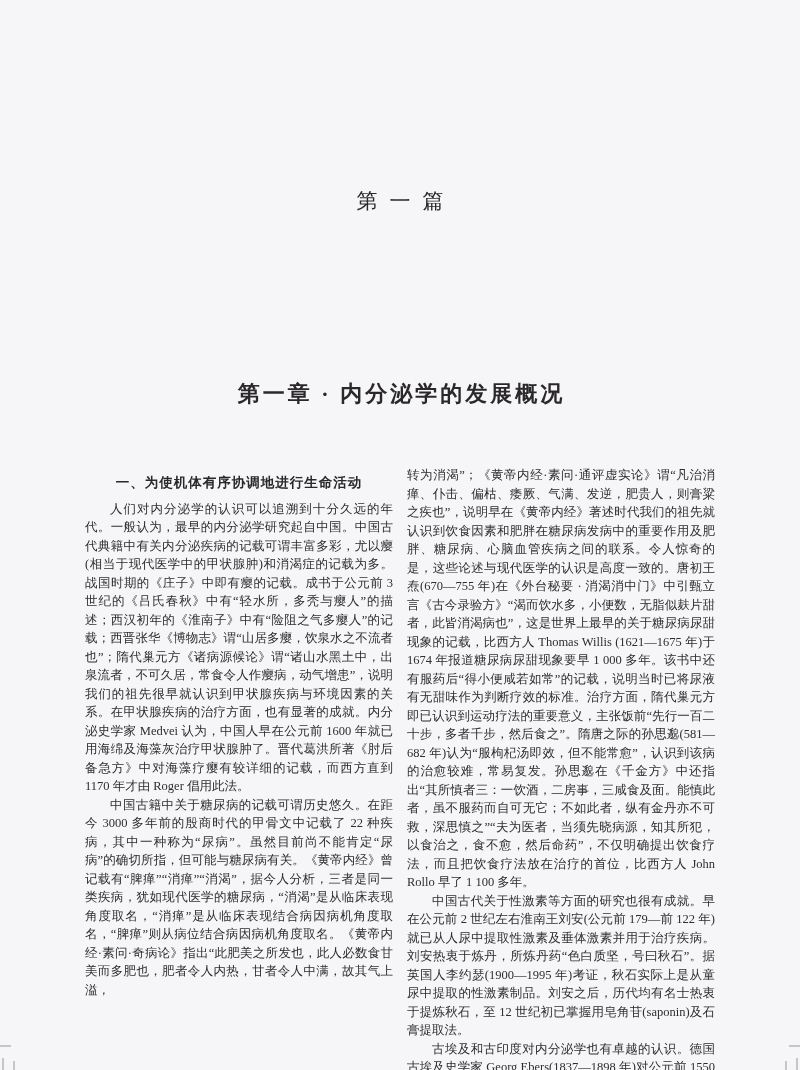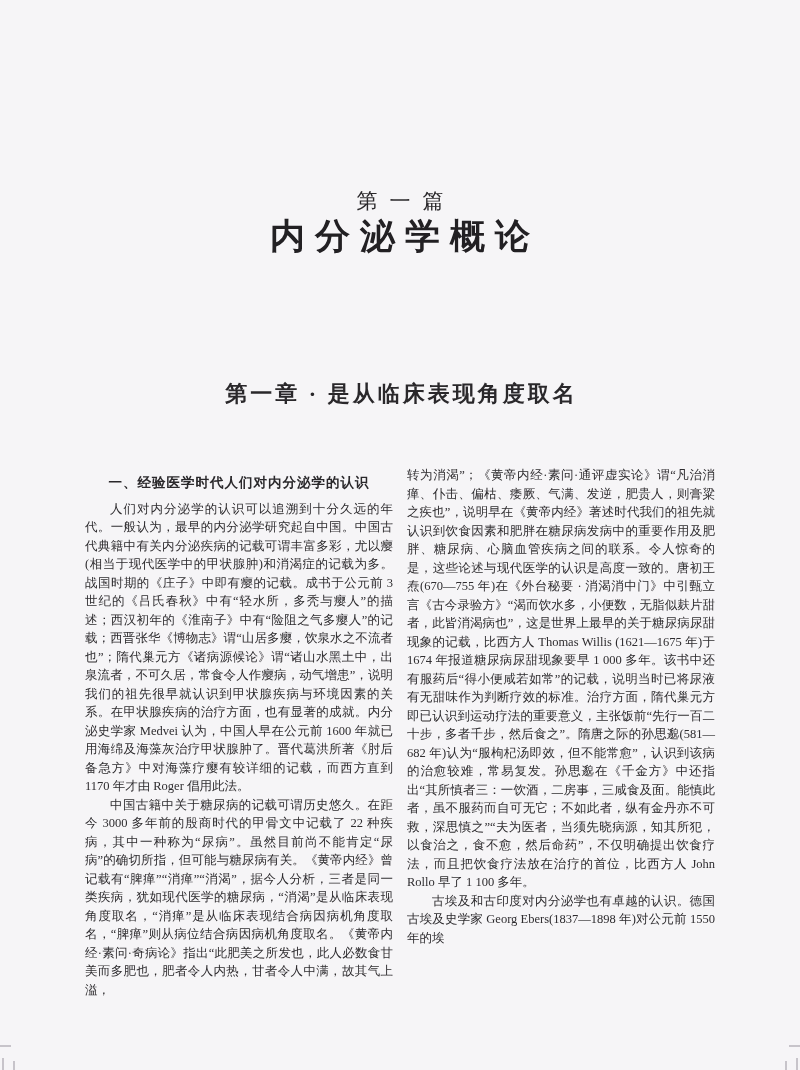--- a/index.html
+++ b/index.html
@@ -104,33 +104,33 @@
   }
   .cm-bl-h { left: 0;  top: 1045; width: 11px; height: 2px; }
 </style>
 </head>
 <body>
 
 <div class="page">
 
   <div class="part-label">第一篇</div>
 
-  <h1 class="part-title">内分泌学概论</h1>
 
-  <h2 class="chapter-title">第一章 · 是从临床表现角度取名</h2>
+  <h2 class="chapter-title">第一章 · 内分泌学的发展概况</h2>
 
 
   <div class="body-columns">
     <div class="col" id="col-left">
-        <h3 class="sec-heading">一、经验医学时代人们对内分泌学的认识</h3>
+        <h3 class="sec-heading">一、为使机体有序协调地进行生命活动</h3>
         <p class="para indent">人们对内分泌学的认识可以追溯到十分久远的年代。一般认为，最早的内分泌学研究起自中国。中国古代典籍中有关内分泌疾病的记载可谓丰富多彩，尤以瘿(相当于现代医学中的甲状腺肿)和消渴症的记载为多。战国时期的《庄子》中即有瘿的记载。成书于公元前 3 世纪的《吕氏春秋》中有“轻水所，多秃与瘿人”的描述；西汉初年的《淮南子》中有“险阻之气多瘿人”的记载；西晋张华《博物志》谓“山居多瘿，饮泉水之不流者也”；隋代巢元方《诸病源候论》谓“诸山水黑土中，出泉流者，不可久居，常食令人作瘿病，动气增患”，说明我们的祖先很早就认识到甲状腺疾病与环境因素的关系。在甲状腺疾病的治疗方面，也有显著的成就。内分泌史学家 Medvei 认为，中国人早在公元前 1600 年就已用海绵及海藻灰治疗甲状腺肿了。晋代葛洪所著《肘后备急方》中对海藻疗瘿有较详细的记载，而西方直到 1170 年才由 Roger 倡用此法。</p>
         <p class="para indent">中国古籍中关于糖尿病的记载可谓历史悠久。在距今 3000 多年前的殷商时代的甲骨文中记载了 22 种疾病，其中一种称为“尿病”。虽然目前尚不能肯定“尿病”的确切所指，但可能与糖尿病有关。《黄帝内经》曾记载有“脾瘅”“消瘅”“消渴”，据今人分析，三者是同一类疾病，犹如现代医学的糖尿病，“消渴”是从临床表现角度取名，“消瘅”是从临床表现结合病因病机角度取名，“脾瘅”则从病位结合病因病机角度取名。《黄帝内经·素问·奇病论》指出“此肥美之所发也，此人必数食甘美而多肥也，肥者令人内热，甘者令人中满，故其气上溢，</p>
       </div>
     <div class="col" id="col-right">
         <p class="para">转为消渴”；《黄帝内经·素问·通评虚实论》谓“凡治消瘅、仆击、偏枯、痿厥、气满、发逆，肥贵人，则膏粱之疾也”，说明早在《黄帝内经》著述时代我们的祖先就认识到饮食因素和肥胖在糖尿病发病中的重要作用及肥胖、糖尿病、心脑血管疾病之间的联系。令人惊奇的是，这些论述与现代医学的认识是高度一致的。唐初王焘(670—755 年)在《外台秘要 · 消渴消中门》中引甄立言《古今录验方》“渴而饮水多，小便数，无脂似麸片甜者，此皆消渴病也”，这是世界上最早的关于糖尿病尿甜现象的记载，比西方人 Thomas Willis (1621—1675 年)于 1674 年报道糖尿病尿甜现象要早 1 000 多年。该书中还有服药后“得小便咸若如常”的记载，说明当时已将尿液有无甜味作为判断疗效的标准。治疗方面，隋代巢元方即已认识到运动疗法的重要意义，主张饭前“先行一百二十步，多者千步，然后食之”。隋唐之际的孙思邈(581—682 年)认为“服枸杞汤即效，但不能常愈”，认识到该病的治愈较难，常易复发。孙思邈在《千金方》中还指出“其所慎者三：一饮酒，二房事，三咸食及面。能慎此者，虽不服药而自可无它；不如此者，纵有金丹亦不可救，深思慎之”“夫为医者，当须先晓病源，知其所犯，以食治之，食不愈，然后命药”，不仅明确提出饮食疗法，而且把饮食疗法放在治疗的首位，比西方人 John Rollo 早了 1 100 多年。</p>
+        <p class="para indent">中国古代关于性激素等方面的研究也很有成就。早在公元前 2 世纪左右淮南王刘安(公元前 179—前 122 年)就已从人尿中提取性激素及垂体激素并用于治疗疾病。刘安热衷于炼丹，所炼丹药“色白质坚，号曰秋石”。据英国人李约瑟(1900—1995 年)考证，秋石实际上是从童尿中提取的性激素制品。刘安之后，历代均有名士热衷于提炼秋石，至 12 世纪初已掌握用皂角苷(saponin)及石膏提取法。</p>
         <p class="para indent">古埃及和古印度对内分泌学也有卓越的认识。德国古埃及史学家 Georg Ebers(1837—1898 年)对公元前 1550 年的埃</p>
       </div>
   </div>
 
   <div class="crop-mark cm-bl-h" style="left:0;top:1045px;width:11px;height:2px;"></div>
   <div class="crop-mark" style="left:2px;top:1058px;width:2px;height:12px;"></div>
   <div class="crop-mark" style="left:13px;top:1061px;width:2px;height:9px;"></div>
   <div class="crop-mark" style="right:0;top:1045px;width:11px;height:2px;"></div>
   <div class="crop-mark" style="right:2px;top:1058px;width:2px;height:12px;"></div>
   <div class="crop-mark" style="right:13px;top:1061px;width:2px;height:9px;"></div>

